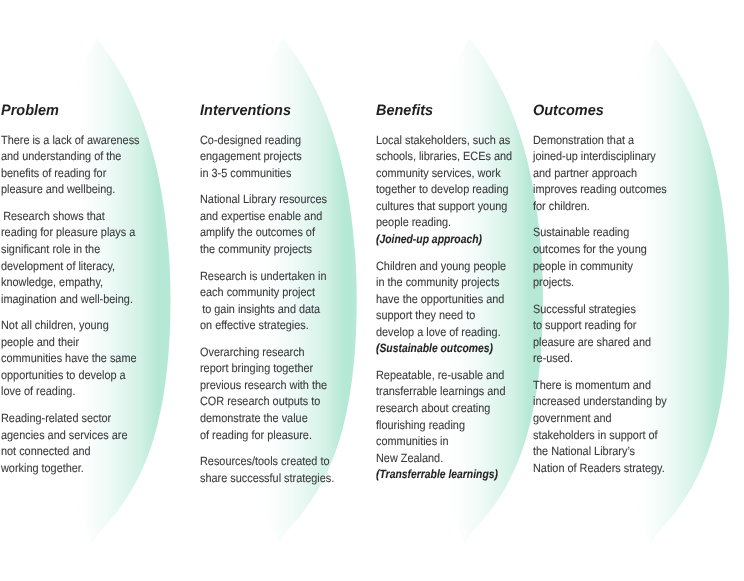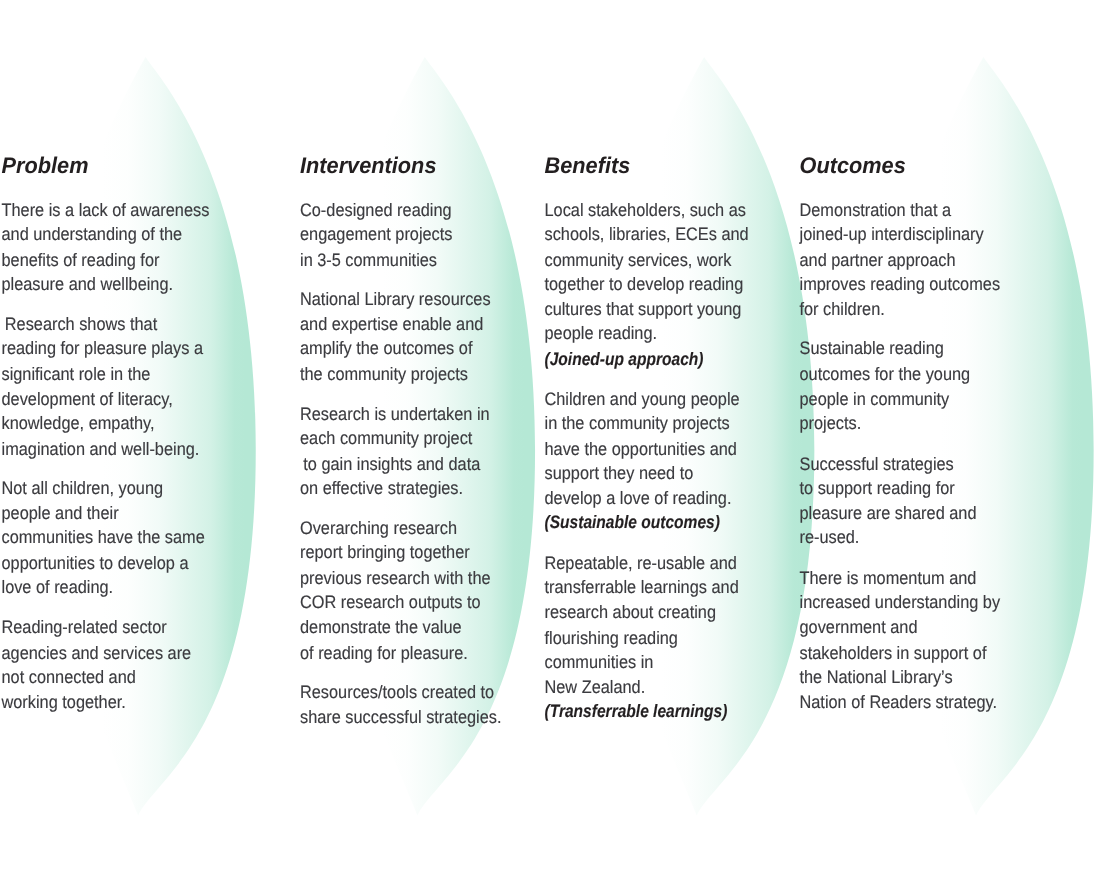--- a/index.html
+++ b/index.html
@@ -78,21 +78,21 @@
 on effective strategies.</div>
     <div class="para" style="top:343.76px">Overarching research
 report bringing together
 previous research with the
 COR research outputs to
 demonstrate the value
 of reading for pleasure.</div>
     <div class="para" style="top:453.12px">Resources/tools created to
 share successful strategies.</div>
   </div>
-  <div class="col" style="left:363px">
+  <div class="col" style="left:376px">
     <div class="col-title">Benefits</div>
     <div class="para" style="top:131.6px">Local stakeholders, such as
 schools, libraries, ECEs and
 community services, work
 together to develop reading
 cultures that support young
 people reading.</div>
     <div class="para em" style="top:230.96px">(Joined-up approach)</div>
     <div class="para" style="top:257.52px">Children and young people
 in the community projects

